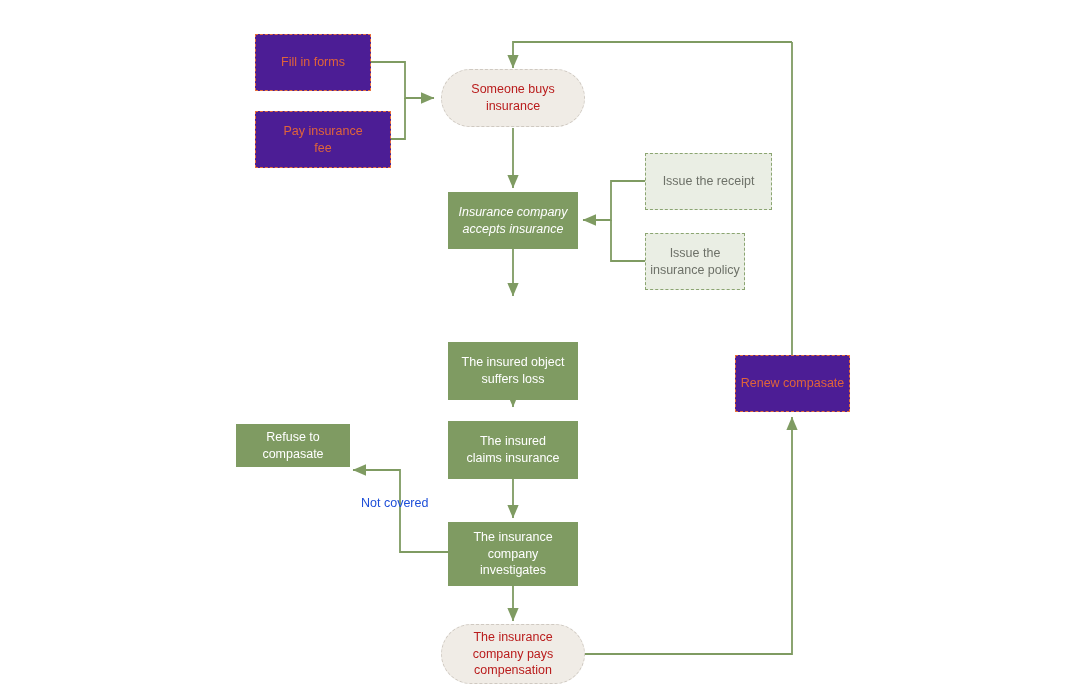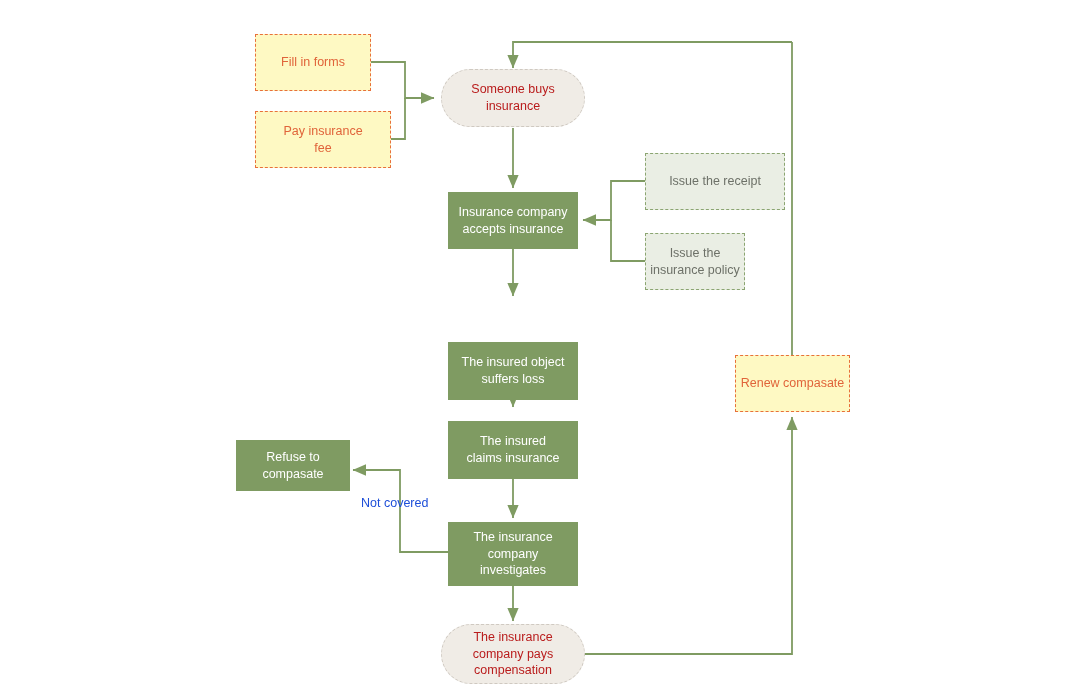--- a/index.html
+++ b/index.html
@@ -39,21 +39,21 @@
     white-space: pre-line;
   }
   
   .node.process {
     background: #7f9b62;
     color: #ffffff;
     border: none;
   }
   
   .node.pink {
-    background: #fef9c3;
+    background: #4c1d95;
     color: #e0643a;
     border: 1.6px dashed #e8703a;
   }
   
   .node.greybox {
     background: #eaeee4;
     color: #6d7168;
     border: 1.6px dashed #8ba571;
   }
   
@@ -110,35 +110,35 @@
   </svg>
 
   <div class="node pink" style="left:255px; top:34px; width:116px; height:57px;">Fill in forms</div>
 
   <div class="node pink" style="left:255px; top:111px; width:136px; height:57px;text-align:center;">Pay insurance
 fee</div>
 
   <div class="node terminator" style="left:441px; top:69px; width:144px; height:58px;">Someone buys
 insurance</div>
 
-  <div class="node process" style="left:448px; top:192px; width:130px; height:57px;">Insurance company
+  <div class="node process" style="left:448px; top:192px; width:130px; height:57px;font-style:italic;">Insurance company
 accepts insurance</div>
 
-  <div class="node greybox" style="left:645px; top:153px; width:140px; height:57px;">Issue the receipt</div>
+  <div class="node greybox" style="left:645px; top:153px; width:127px; height:57px;">Issue the receipt</div>
 
   <div class="node greybox" style="left:645px; top:233px; width:100px; height:57px;">Issue the
 insurance policy</div>
 
   <div class="node process" style="left:448px; top:300px; width:130px; height:58px;margin-top:42px;">The insured object
 suffers loss</div>
 
   <div class="node process" style="left:448px; top:411px; width:130px; height:58px;margin-top:10px;">The insured
 claims insurance</div>
 
-  <div class="node process" style="left:236px; top:440px; width:114px; height:51px;">Refuse to
+  <div class="node process" style="left:236px; top:424px; width:114px; height:43px;">Refuse to
 compasate</div>
 
   <div class="node process" style="left:448px; top:522px; width:130px; height:64px;">The insurance
 company
 investigates</div>
 
   <div class="node terminator" style="left:441px; top:624px; width:144px; height:60px;">The insurance
 company pays
 compensation</div>
 

